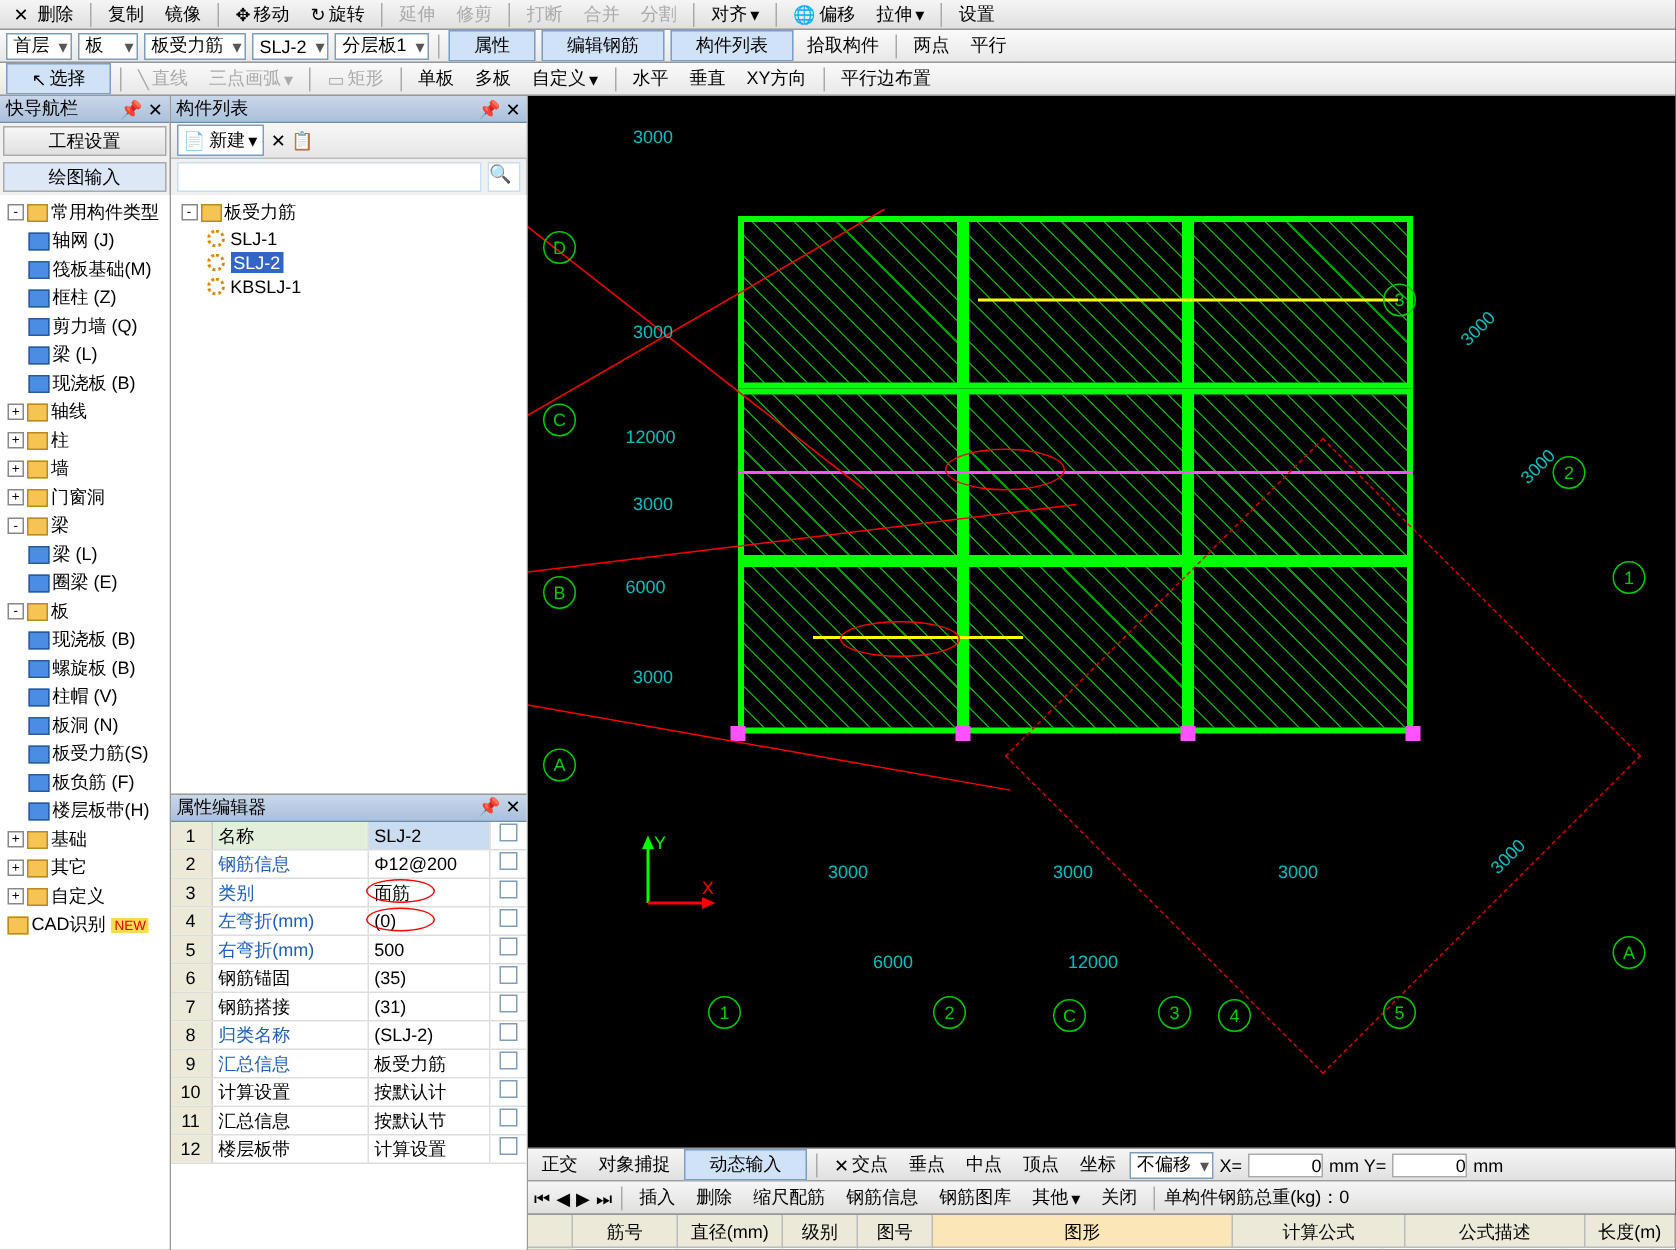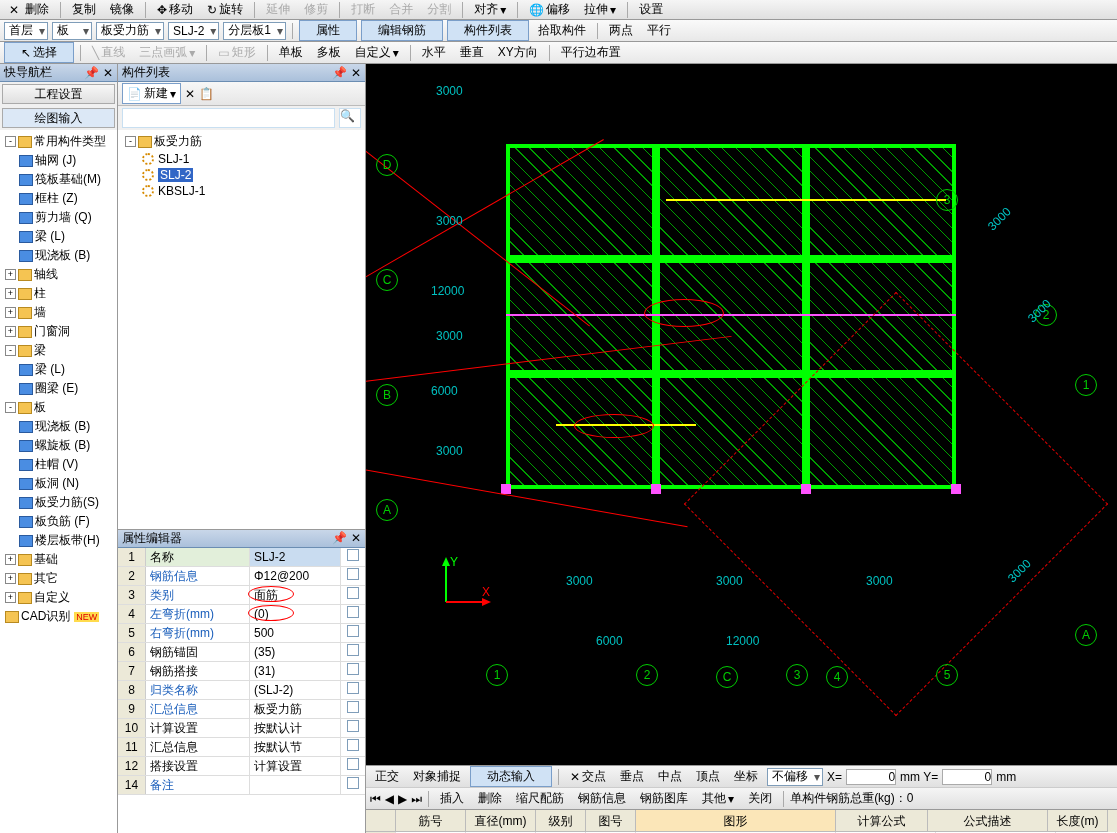--- a/index.html
+++ b/index.html
@@ -437,28 +437,22 @@
             <div class="chk"><span class="chkbox"></span></div>
           </div>
           <div class="prop-row">
             <div class="num">11</div>
             <div class="name">汇总信息</div>
             <div class="val" style="position:relative;">按默认节</div>
             <div class="chk"><span class="chkbox"></span></div>
           </div>
           <div class="prop-row">
             <div class="num">12</div>
-            <div class="name">搭接设置</div>
+            <div class="name">楼层板带</div>
             <div class="val" style="position:relative;">计算设置</div>
-            <div class="chk"><span class="chkbox"></span></div>
-          </div>
-          <div class="prop-row blue">
-            <div class="num">14</div>
-            <div class="name">备注</div>
-            <div class="val" style="position:relative;"></div>
             <div class="chk"><span class="chkbox"></span></div>
           </div>
         </div>
     </div>
   </div>
 
 
   <div class="canvas-area">
     <div class="canvas">
 
@@ -598,21 +592,21 @@
       <span>单构件钢筋总重(kg)：0</span>
     </div>
     <div class="bottom-table">
       <div class="bt-head" id="bt-head">
           <div style="width:30px;"></div>
           <div style="width: 70px;">筋号</div>
           <div style="width: 70px;">直径(mm)</div>
           <div style="width: 50px;">级别</div>
           <div style="width: 50px;">图号</div>
           <div style="width: 200px; background: rgb(251, 230, 184);">图形</div>
-          <div style="width: 92px;">计算公式</div>
+          <div style="width: 115px;">计算公式</div>
           <div style="width: 120px;">公式描述</div>
           <div style="width: 60px;">长度(m)</div>
         </div>
       <div class="bt-row">
         <div style="width:30px;background:#ece9d8;text-align:center;">1*</div>
         <div style="width:70px;"></div>
           <div style="width:70px;"></div>
           <div style="width:50px;"></div>
           <div style="width:50px;"></div>
         <div style="width:200px;"></div>

